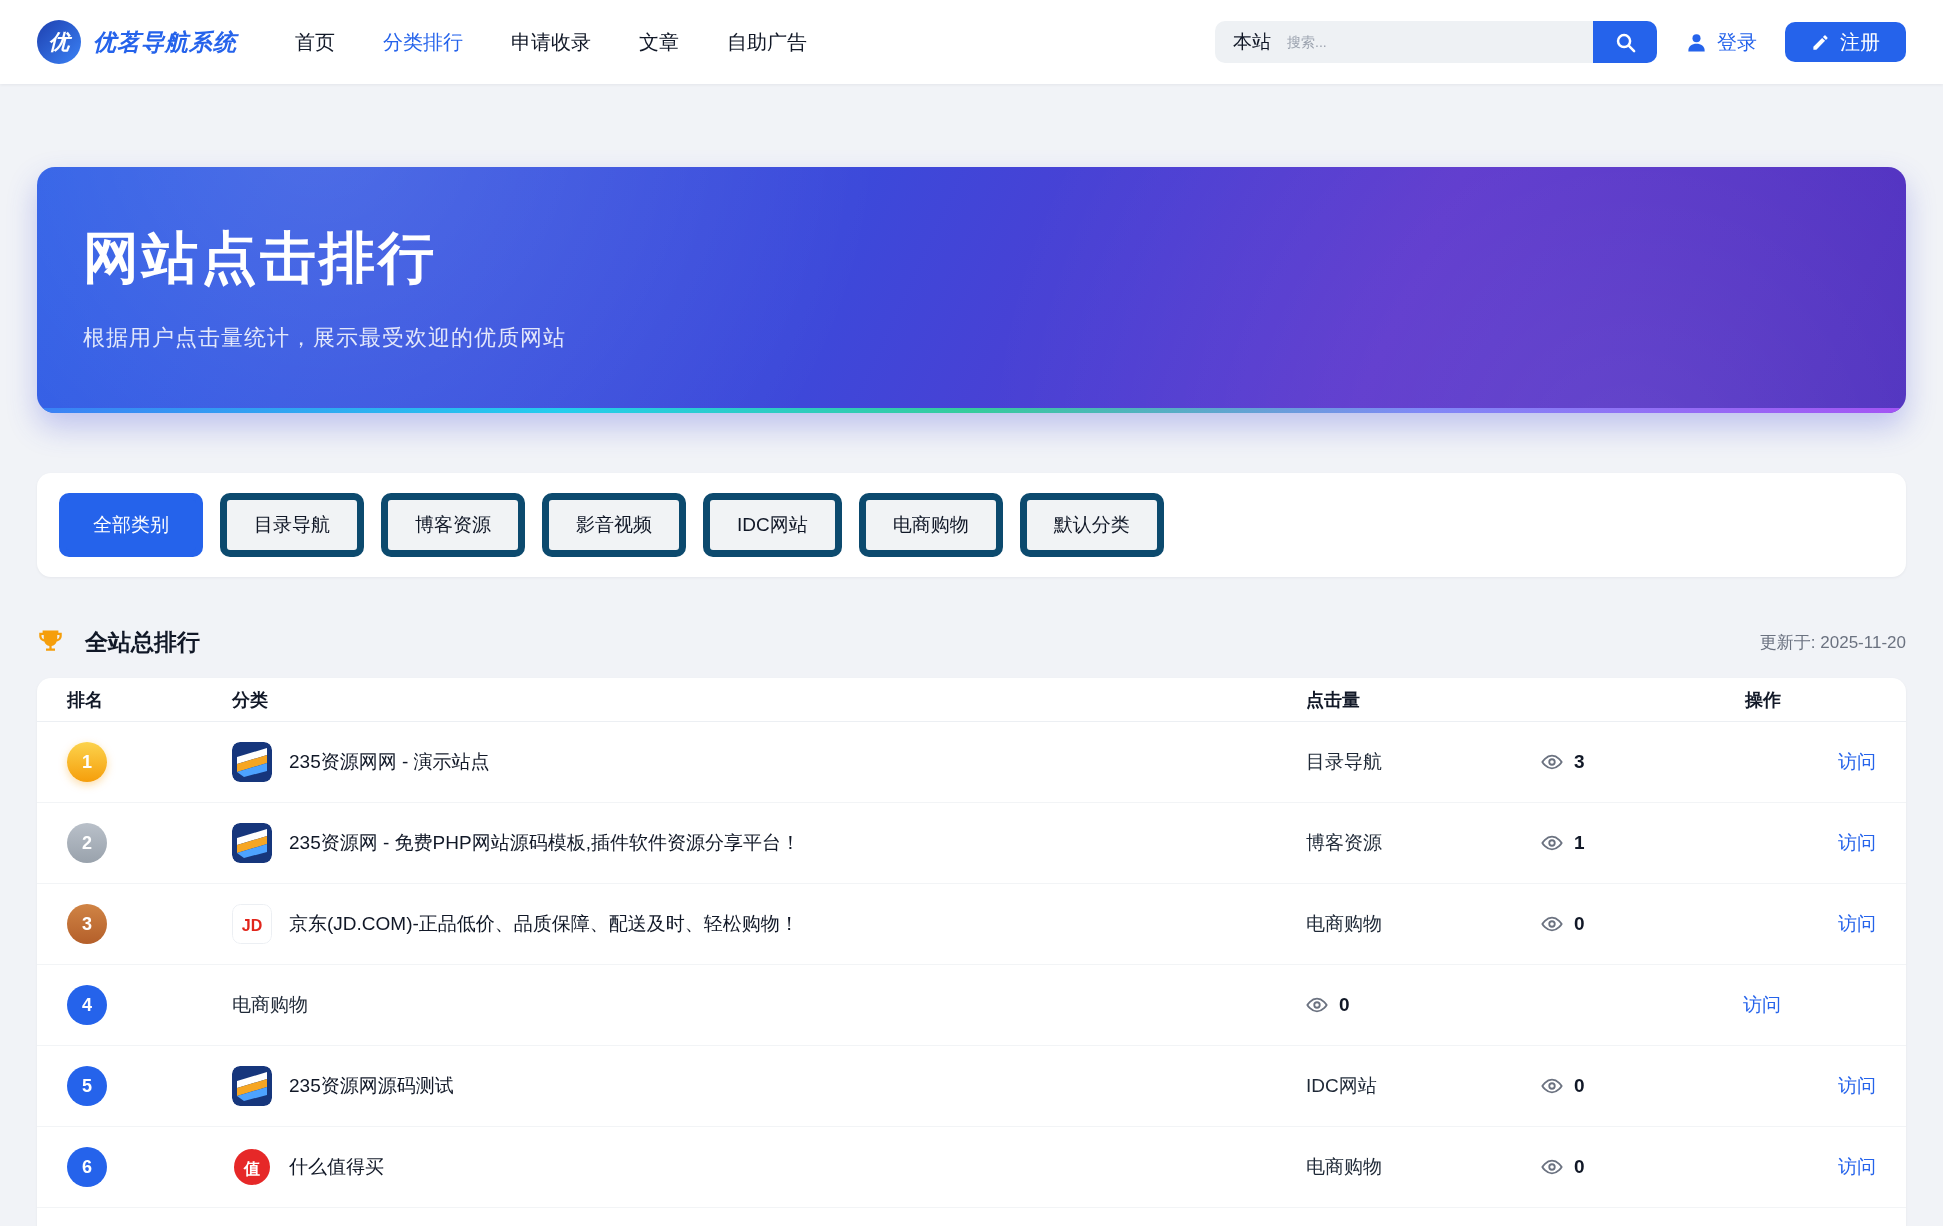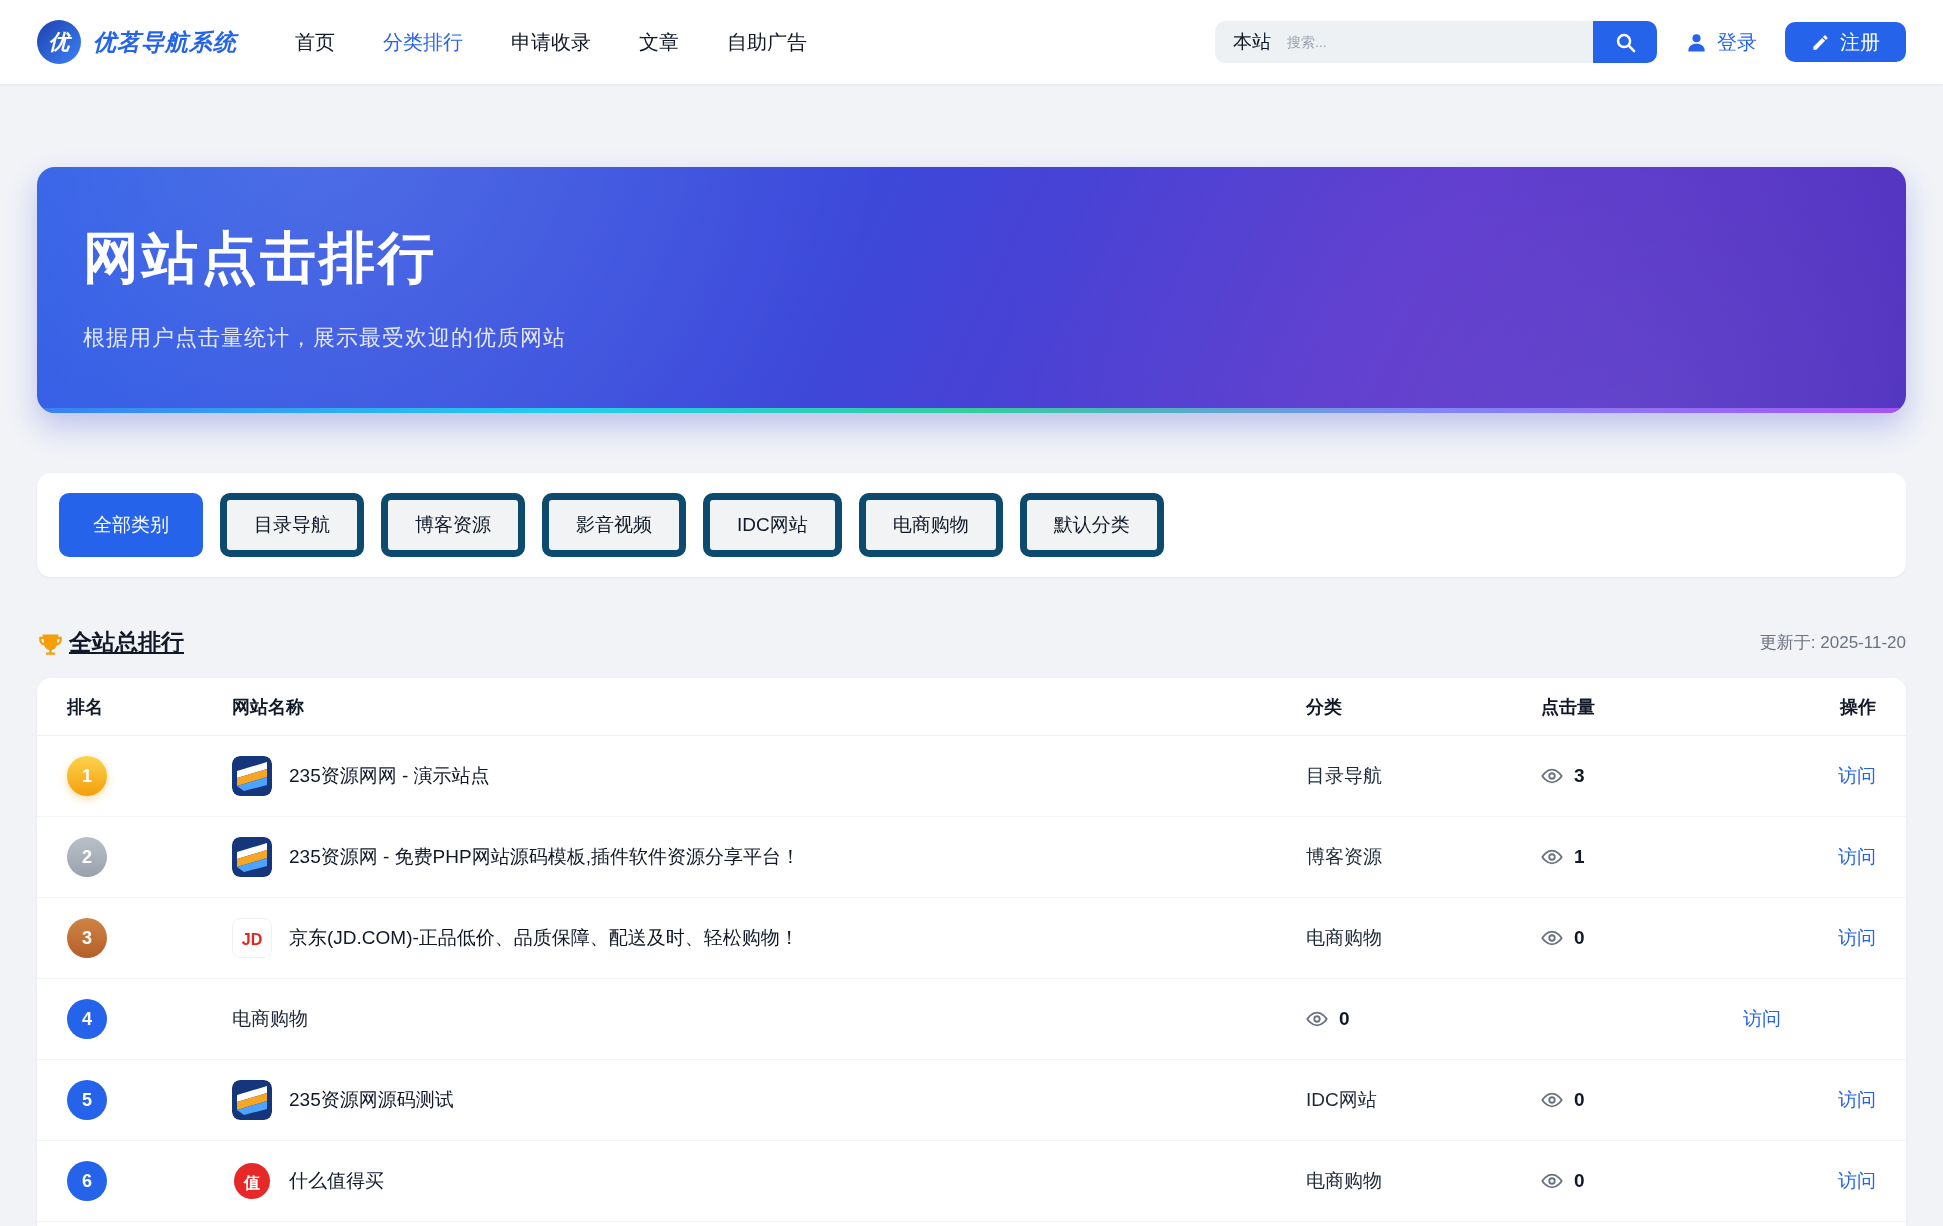--- a/index.html
+++ b/index.html
@@ -73,28 +73,28 @@
   }
   .pill{
     font-size:19px;padding:12px 27px;border-radius:10px;
     background:#f1f3f5;color:#111827;border:7px solid #0c4a6e;
     cursor:pointer;font-family:inherit;white-space:nowrap;
   }
   .pill.active{background:var(--primary);color:#fff;border-color:var(--primary);}
 
   
   .ranking-head{margin-top:50px;display:flex;align-items:center;justify-content:space-between;}
-  .ranking-title-wrap{display:flex;align-items:flex-end;gap:5px;text-decoration:underline;}
+  .ranking-title-wrap{display:flex;align-items:flex-start;gap:21px;}
   .ranking-title-wrap h2{font-size:23px;font-weight:800;color:#111827;}
   .updated{font-size:17px;color:#6b7280;}
 
   
   .table-card{margin-top:20px;background:#fff;border-radius:14px;box-shadow:0 1px 3px rgba(16,24,40,.05);overflow:hidden;}
   .t-head,.t-row{display:grid;grid-template-columns:165px minmax(0,1fr) 235px 240px 95px;align-items:center;padding:0 30px;}
-  .t-head{height:58px;border-bottom:1px solid #eceff3;font-weight:700;font-size:18px;color:#111827;}
+  .t-head{height:44px;border-bottom:1px solid #eceff3;font-weight:700;font-size:18px;color:#111827;}
   .t-row{height:81px;border-bottom:1px solid #f2f4f6;font-size:19px;}
   .t-row:last-child{border-bottom:none;}
   .col-action-h,.col-action{text-align:right;}
   .rank-badge{width:40px;height:40px;border-radius:50%;display:inline-flex;align-items:center;justify-content:center;color:#fff;font-weight:700;font-size:18px;}
   .r1{background:linear-gradient(180deg,var(--gold1),var(--gold2));box-shadow:0 3px 8px rgba(245,158,11,.35);}
   .r2{background:linear-gradient(180deg,var(--silver1),var(--silver2));}
   .r3{background:linear-gradient(180deg,var(--bronze1),var(--bronze2));}
   .rn{background:var(--primary);}
   .col-name{display:flex;align-items:center;gap:17px;min-width:0;padding-right:30px;}
   .favicon{width:40px;height:40px;flex:none;display:flex;border-radius:8px;overflow:hidden;}
@@ -178,21 +178,20 @@
         </svg>
       </span>
       <h2>全站总排行</h2>
     </div>
     <span class="updated">更新于: 2025-11-20</span>
   </div>
 
   <div class="table-card">
     <div class="t-head">
       <div>排名</div>
-      <div>网站名称</div>
       <div>分类</div>
       <div>点击量</div>
       <div class="col-action-h">操作</div>
     </div>
     <div id="rows">
         <div class="t-row">
           <div class="col-rank"><span class="rank-badge r1">1</span></div>
           <div class="col-name">
             <span class="favicon">
               <svg width="40" height="40" viewBox="0 0 40 40">

